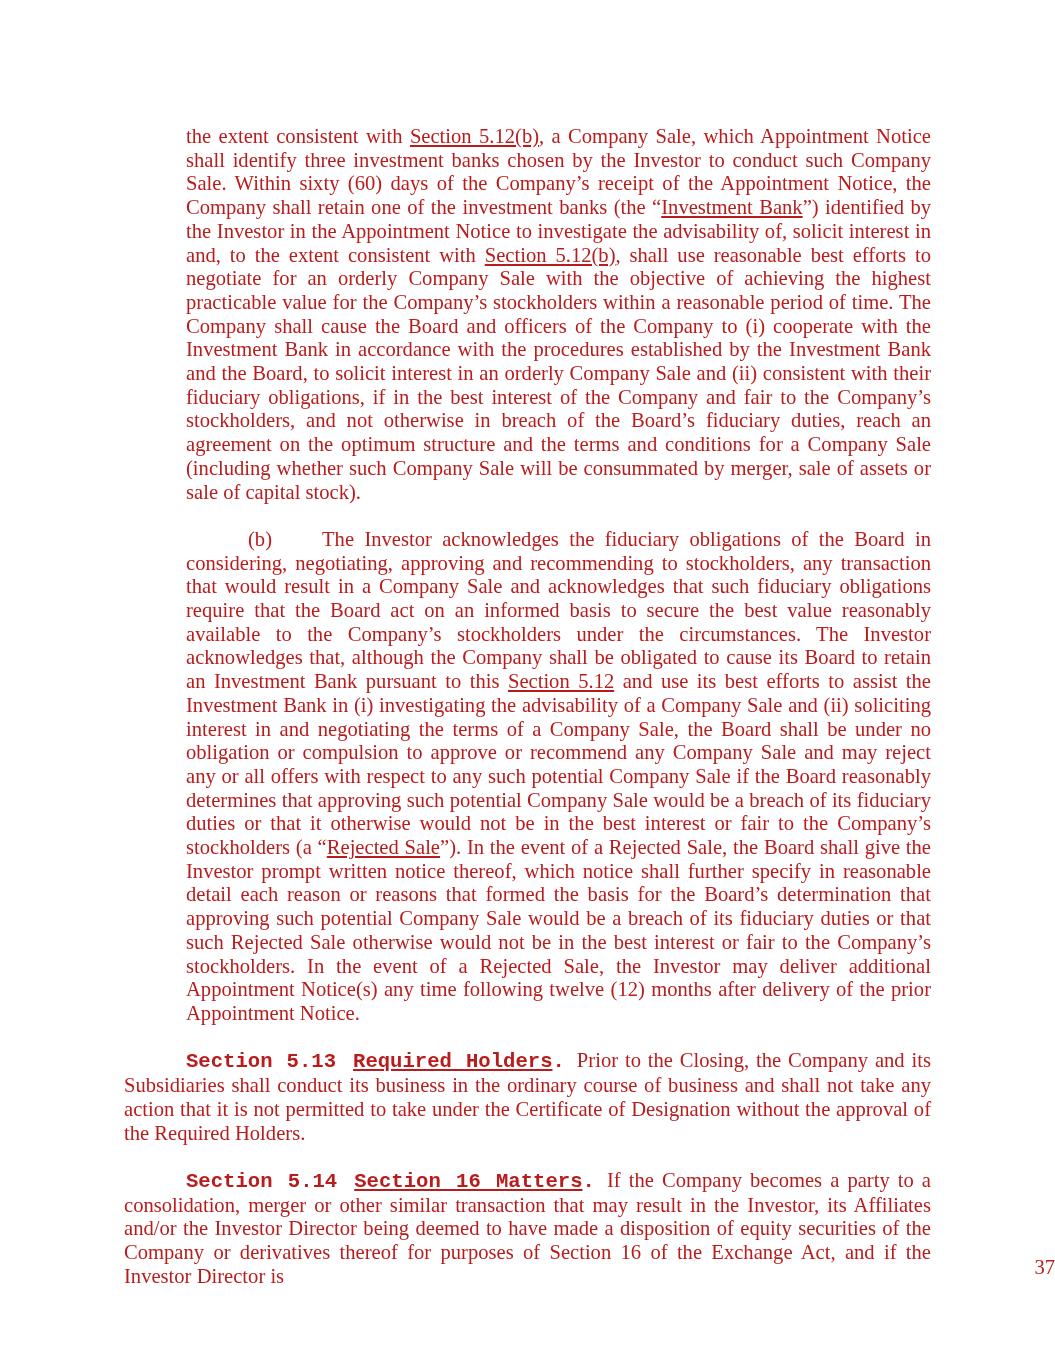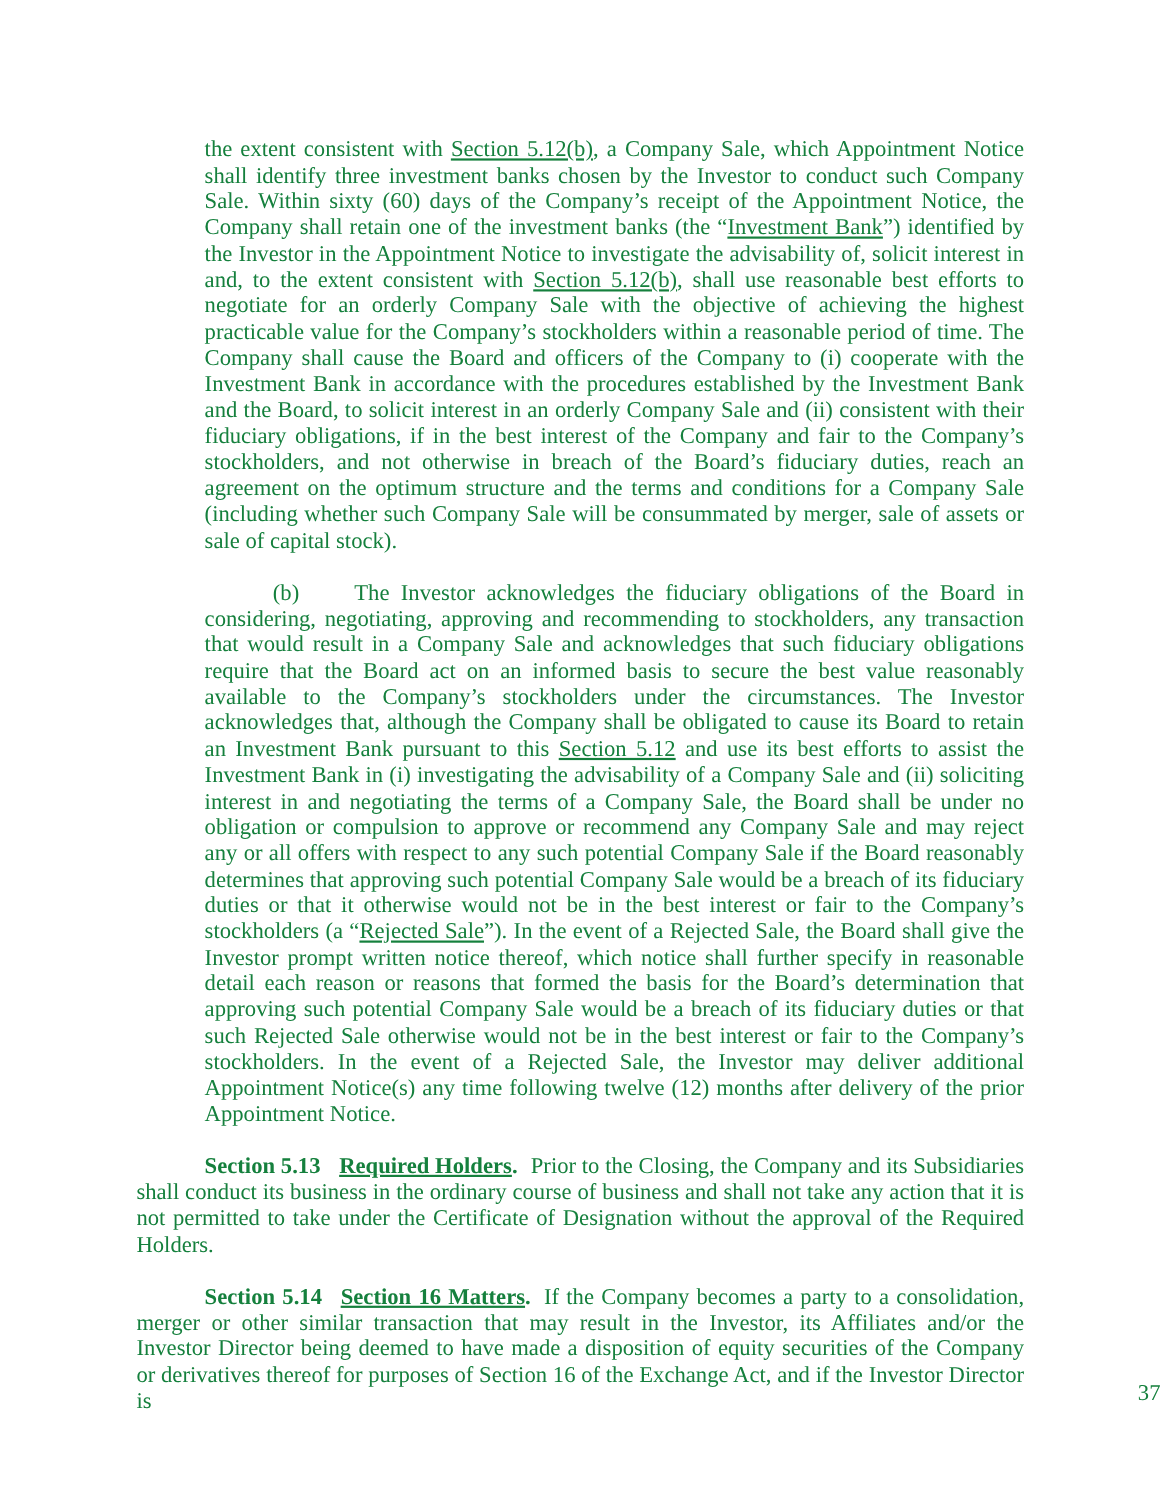--- a/index.html
+++ b/index.html
@@ -5,40 +5,40 @@
   html, body {
     margin: 0;
     padding: 0;
     background: #ffffff;
   }
   .page {
     position: relative;
     width: 1055px;
     height: 1365px;
     background: #ffffff;
-    color: #15803d;
+    color: #b91c1c;
     font-family: "Liberation Serif", "DejaVu Serif", serif;
     overflow: hidden;
   }
   .content {
     position: absolute;
     left: 124px;
     top: 125px;
     width: 807px;
   }
   .para {
     margin: 0 0 23.7px 0;
     font-size: 20.6px;
     line-height: 23.7px;
     text-align: justify;
   }
   .para:last-child { margin-bottom: 12px; }
   .indented { margin-left: 62px; }
   .first-indent { text-indent: 62px; }
-  .b { font-weight: 700; }
+  .b { font-weight: 700; font-family: Liberation Mono, monospace; }
   .u { text-decoration: underline; }
   .gap { display: inline-block; height: 1px; }
   .footer {
     position: absolute;
     left: 0;
     top: 1256px;
     width: 1055px;
     text-align: right;
     font-size: 20.6px;
     line-height: 23.7px;

